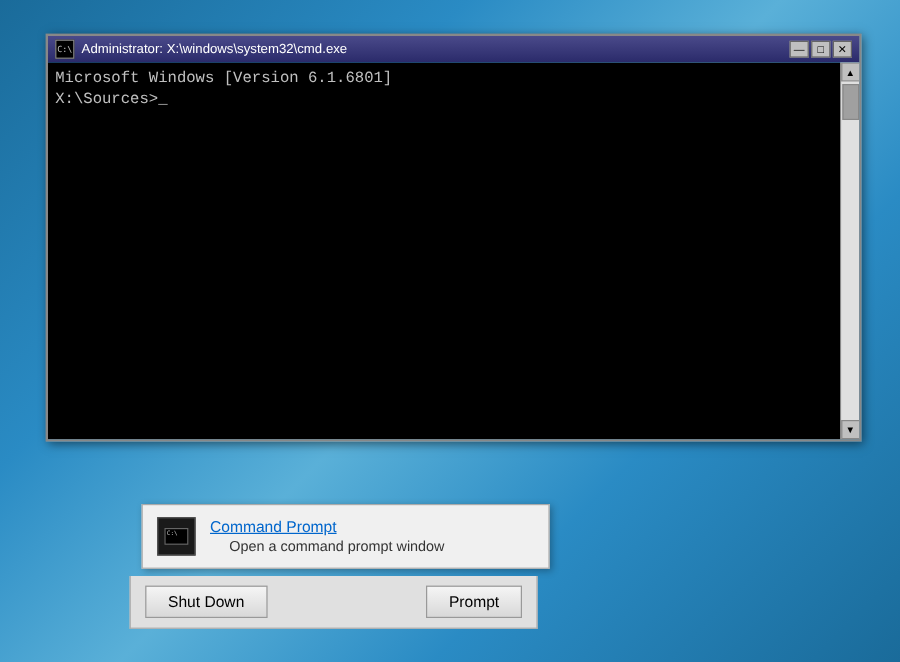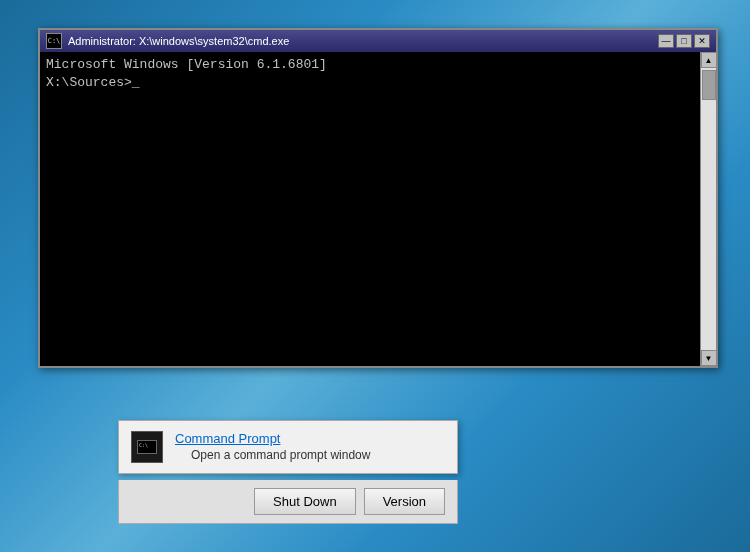--- a/index.html
+++ b/index.html
@@ -207,28 +207,28 @@
       color: #333;
       font-size: 12px;
       margin-top: 2px;
       margin-left: 16px;
     }
 
     
     .bottom-bar {
       position: absolute;
       bottom: 28px;
-      left: 118px;
+      left: 108px;
       width: 340px;
       background: #e0e0e0;
       border: 1px solid #aaa;
       border-top: none;
       padding: 8px 12px;
       display: flex;
-      justify-content: flex-end;
+      justify-content: space-between;
       gap: 8px;
       z-index: 20;
     }
 
     .action-btn {
       padding: 5px 18px;
       background: linear-gradient(to bottom, #f5f5f5, #d8d8d8);
       border: 1px solid #999;
       font-size: 13px;
       cursor: pointer;
@@ -273,14 +273,14 @@
     <div class="tooltip-icon-inner"></div>
   </div>
   <div class="tooltip-text-area">
     <span class="tooltip-title">Command Prompt</span>
     <span class="tooltip-desc">Open a command prompt window</span>
   </div>
 </div>
 
 <div class="bottom-bar">
   <button class="action-btn">Shut Down</button>
-  <button class="action-btn">Version</button>
+  <button class="action-btn">Prompt</button>
 </div>
 
 </body></html>

